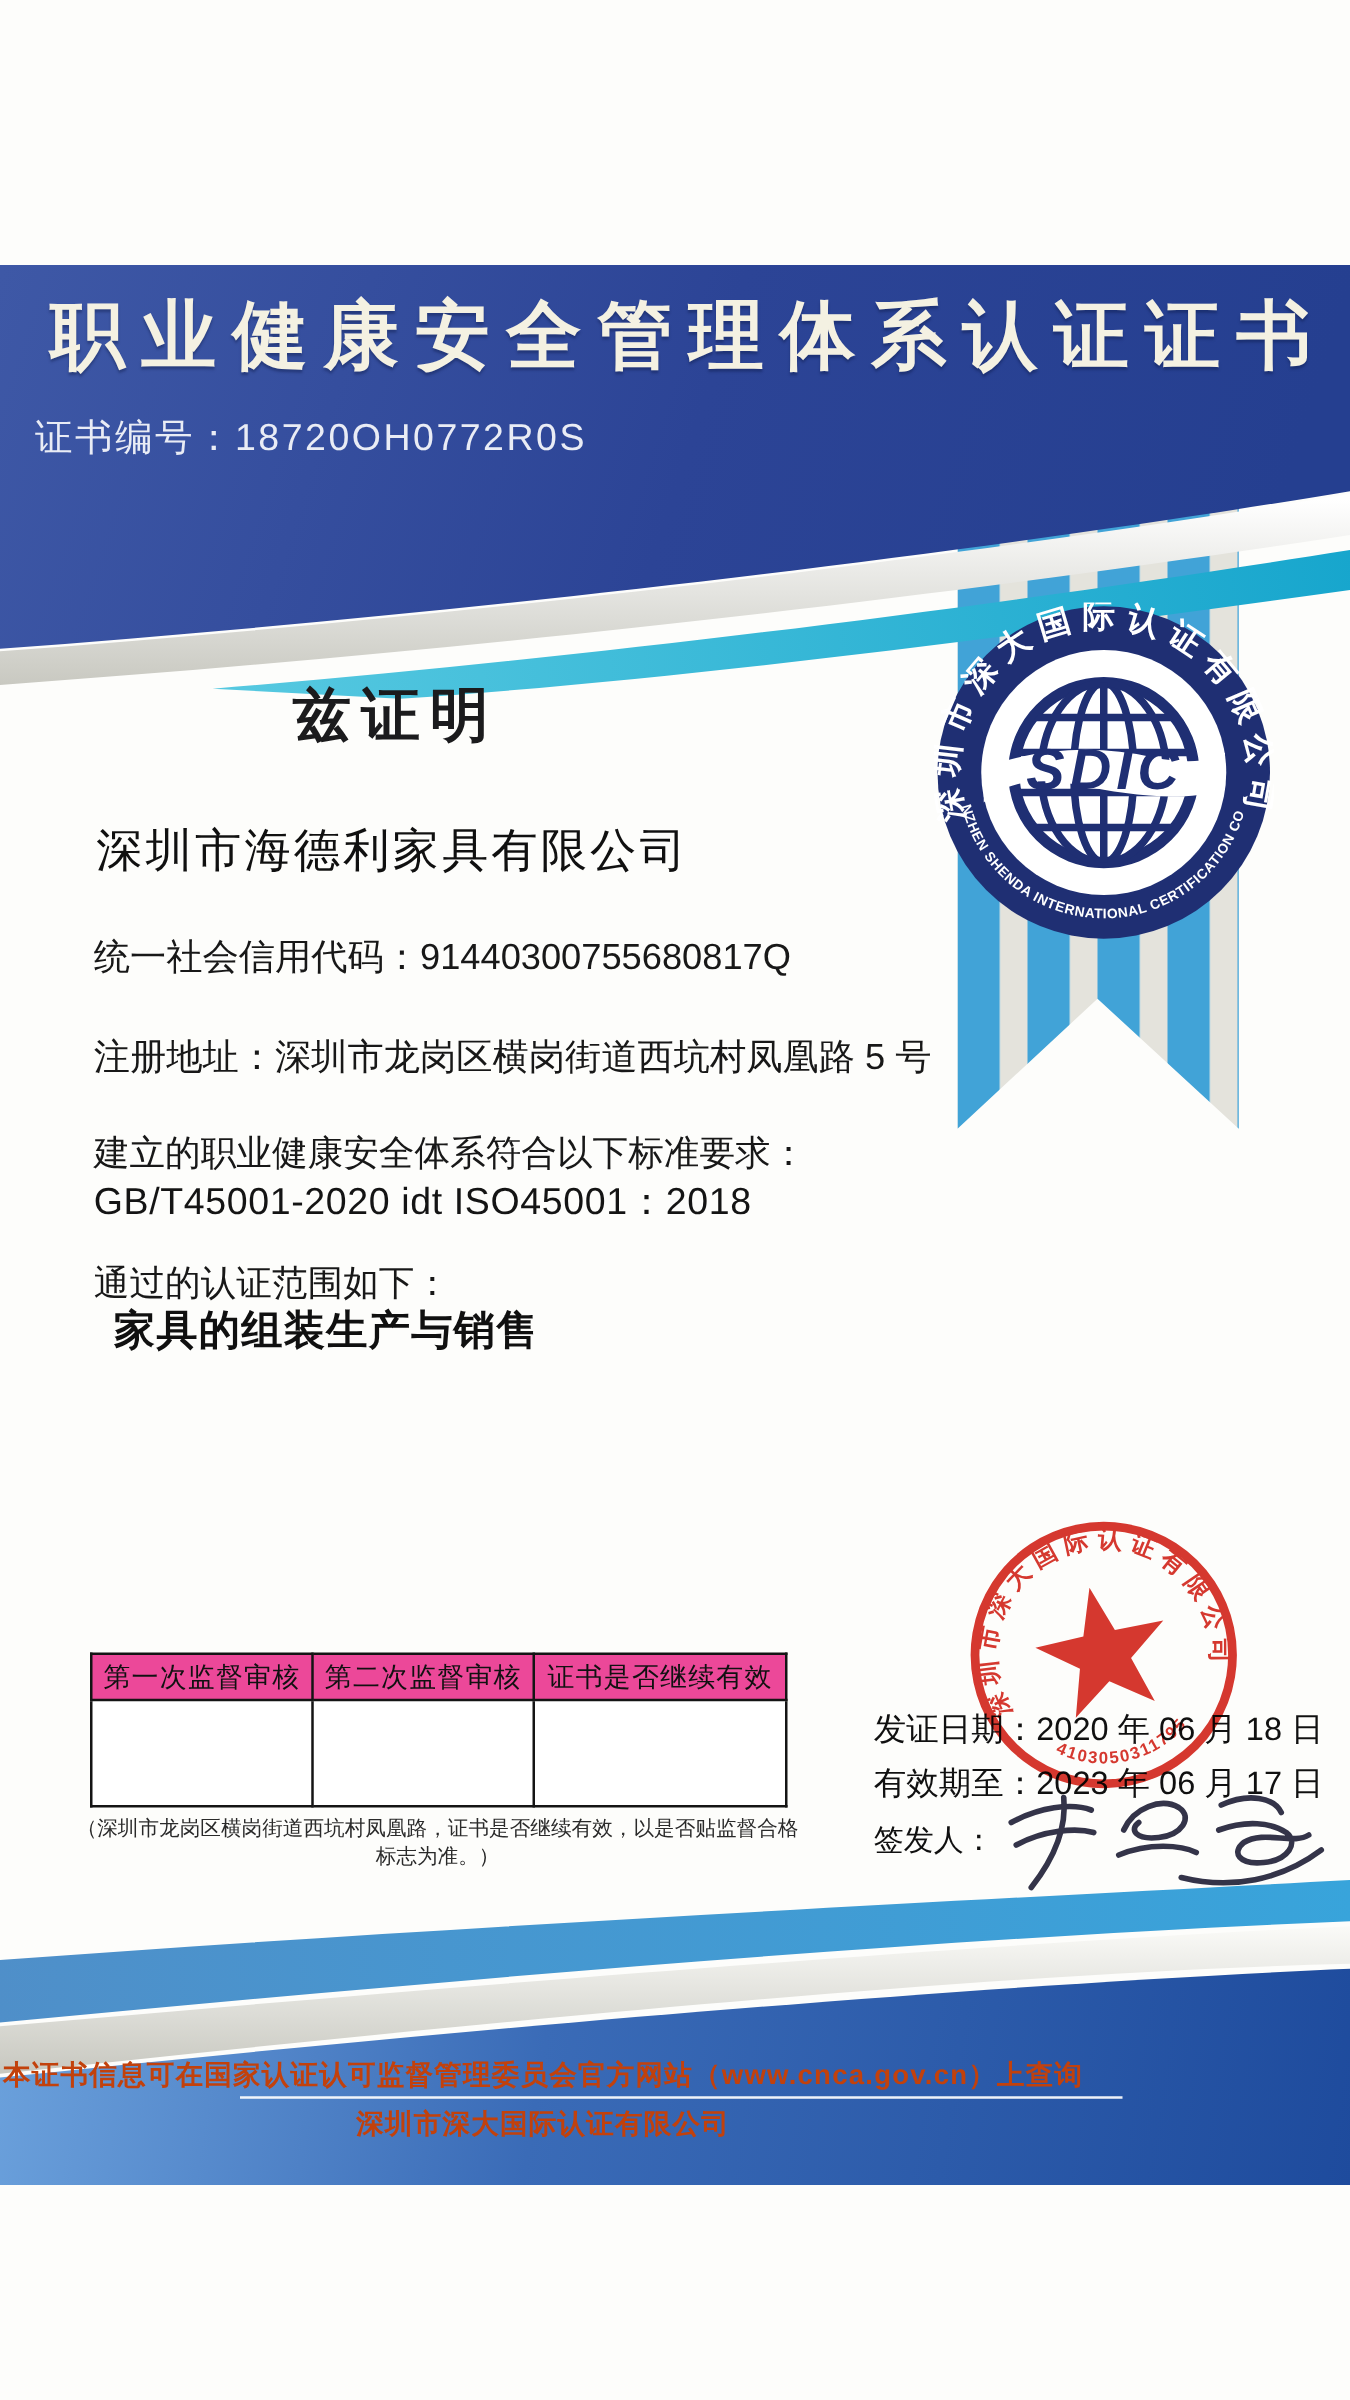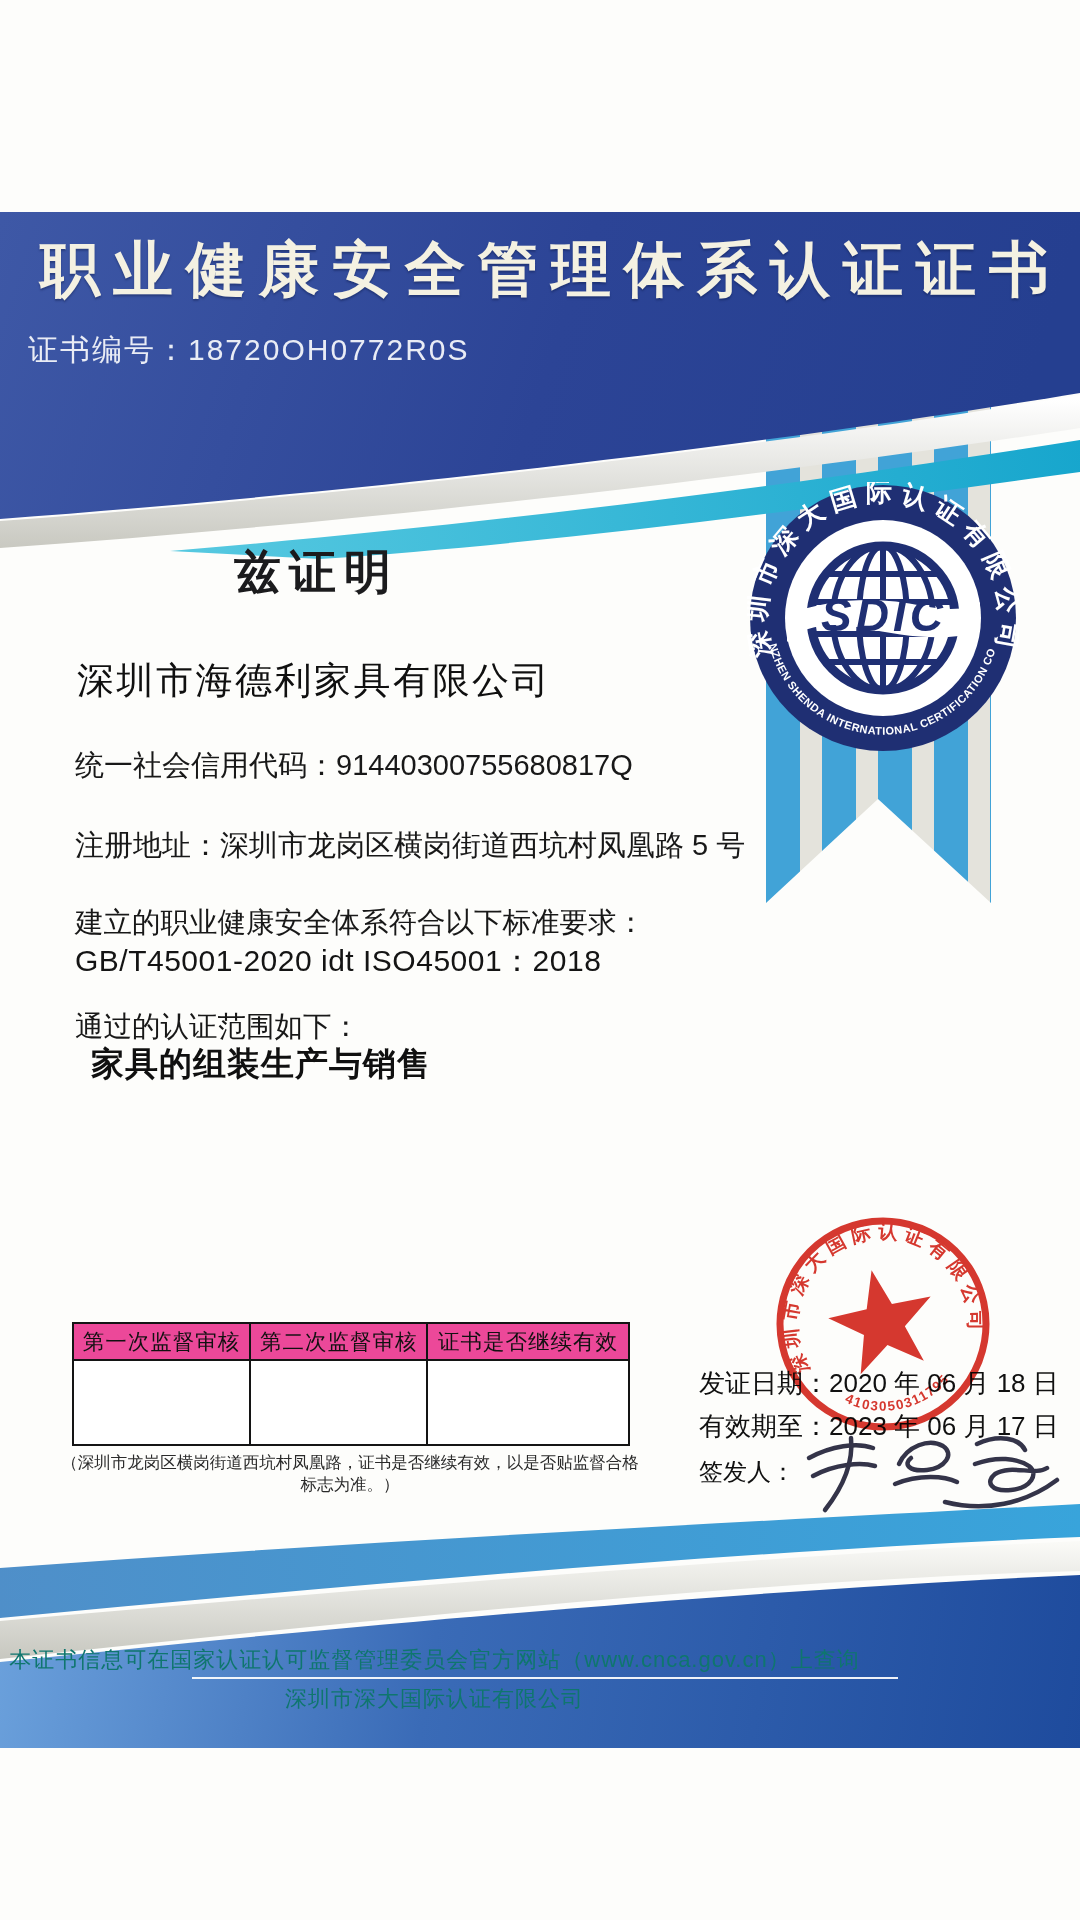--- a/index.html
+++ b/index.html
@@ -37,21 +37,21 @@
   .audit{top:1322px;left:72px;width:558px;border-collapse:collapse;z-index:4;}
   .audit th,.audit td{border:2.5px solid #141414;}
   .audit th{height:33px;font-size:21.5px;font-weight:500;letter-spacing:1px;color:#111;text-align:center;background:#ec4899;}
   .audit td{height:81px;background:#fff;}
   .audit-note{top:1452px;left:60px;width:580px;text-align:center;font-size:16.5px;color:#2a2a2a;z-index:4;}
   
   .issue-date{top:1366px;left:699px;font-size:26px;font-weight:500;color:#101010;z-index:4;}
   .valid-until{top:1409px;left:699px;font-size:26px;font-weight:500;color:#101010;z-index:4;}
   .signer{top:1456px;left:699px;font-size:24px;color:#101010;z-index:4;}
   
-  .foot-line{left:0;width:869px;text-align:center;color:#0f766e;font-size:22px;letter-spacing:1px;z-index:4;}
+  .foot-line{left:0;width:869px;text-align:center;color:#c2410c;font-size:22px;letter-spacing:1px;z-index:4;font-weight:bold;}
   .foot-1{top:1645px;}
   .foot-rule{top:1677px;left:192px;width:706px;height:2px;background:rgba(255,255,255,.92);z-index:4;}
   .foot-2{top:1684px;}
   .foot-3{top:1711px;}
   
   .deco-svg{top:0;left:0;z-index:2;}
   .ribbon-svg{top:0;left:0;z-index:1;}
   .badge-svg{top:482px;left:747px;z-index:3;}
   .seal-svg{top:1211px;left:770px;z-index:5;mix-blend-mode:multiply;opacity:.92;}
   .sign-svg{top:1424px;left:795px;z-index:4;}

